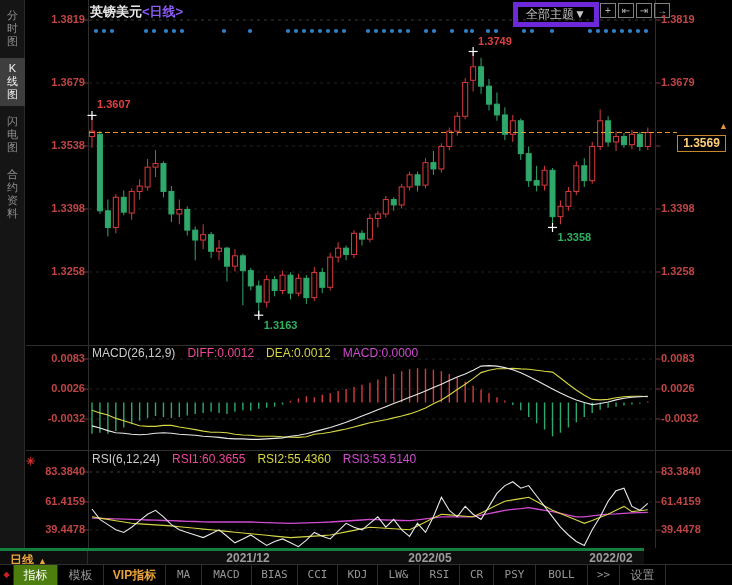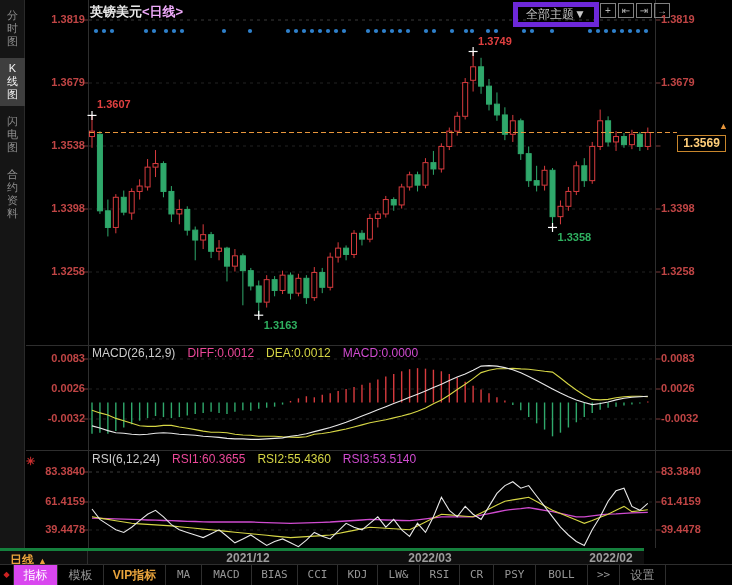--- a/index.html
+++ b/index.html
@@ -11,21 +11,21 @@
   #sidebar{position:absolute;left:0;top:0;width:25px;height:548px;background:#151515;
            border-right:1px solid #2a2a2a;z-index:3;box-sizing:border-box;}
   .side-tab{width:25px;text-align:center;padding:4px 0;margin-top:5px;cursor:default;}
   .side-tab span{display:inline-block;width:13px;word-break:break-all;line-height:13px;
                  font-size:11px;color:#8e8e8e;}
   .side-tab.selected{background:#3e3e3e;}
   .side-tab.selected span{color:#f2f2f2;}
   
   #title{left:90px;top:3px;font-size:13px;font-weight:bold;white-space:nowrap;}
   #title .sym{color:#e8e8e8;}
-  #title .per{color:#f0abfc;}
+  #title .per{color:#8b5cf6;}
   
   #theme-btn{left:513px;top:2px;width:76px;height:15px;line-height:15px;border:5px solid #6d28d9;
              color:#c6c6c6;font-size:12px;text-align:center;cursor:pointer;}
   .top-icon{position:absolute;top:3px;width:14px;height:13px;border:1px solid #808080;color:#b8b8b8;
             font-size:10px;line-height:13px;text-align:center;z-index:2;cursor:pointer;}
   
   .axlbl{position:absolute;font-size:11px;font-weight:bold;color:#c04545;z-index:2;}
   .axlbl.left{left:28px;width:57px;text-align:right;}
   .axlbl.right{left:661px;width:60px;text-align:left;}
   
@@ -50,21 +50,21 @@
   .date-lbl{position:absolute;top:0;transform:translateX(-50%);color:#9c9c9c;font-size:12px;
             font-weight:bold;line-height:15px;}
   
   #toolbar{position:absolute;left:0;top:564px;width:732px;height:21px;border-top:1px solid #2e2e2e;
            box-sizing:border-box;display:flex;z-index:4;background:#000;}
   .tb-marker{width:13px;border-right:1px solid #2e2e2e;color:#cc2222;font-size:8px;line-height:20px;
              text-align:center;}
   .tb-cell{line-height:20px;font-size:12px;color:#969696;text-align:center;
            border-right:1px solid #2e2e2e;box-sizing:border-box;cursor:pointer;white-space:nowrap;}
   .tb-cell.mono{font-family:"DejaVu Sans Mono",monospace;font-size:11px;}
-  .tb-cell.selected{background:#d946ef;color:#ffffff;}
+  .tb-cell.selected{background:#4d7c0f;color:#ffffff;}
   .tb-cell.accent{color:#e8a33c;font-weight:bold;}
 </style>
 </head>
 <body>
 
 <div id="app">
   <svg id="chart-svg" width="732" height="585">
       <line x1="89" y1="20" x2="655" y2="20" stroke="#3a3a3a" stroke-width="1" stroke-dasharray="3,4"></line>
       <line x1="89" y1="83" x2="655" y2="83" stroke="#232323" stroke-width="1" stroke-dasharray="3,4"></line>
       <line x1="89" y1="146" x2="655" y2="146" stroke="#232323" stroke-width="1" stroke-dasharray="3,4"></line>
@@ -502,21 +502,21 @@
   <div class="pane-header" style="top:452px">
     <span class="h-name">RSI(6,12,24)</span><span class="h-white">RSI1:60.3655</span><span class="h-yellow">RSI2:55.4360</span><span class="h-magenta">RSI3:53.5140</span>
   </div>
 
   <div id="date-row">
     <div id="period-cell">
       <span class="plabel">日线</span><span class="parrow">▲</span>
     </div>
     <div id="date-labels">
         <span class="date-lbl" style="left: 248px;">2021/12</span>
-        <span class="date-lbl" style="left: 430px;">2022/03</span>
+        <span class="date-lbl" style="left: 430px;">2022/05</span>
         <span class="date-lbl" style="left: 600px; margin-left: 11px;">2022/02</span>
       </div>
   </div>
 
   <div id="toolbar">
     <div class="tb-marker">◆</div>
   <div class="tb-cell selected" style="width: 44px;">指标</div>
       <div class="tb-cell" style="width: 46px;">模板</div>
       <div class="tb-cell accent" style="width: 62px;">VIP指标</div>
       <div class="tb-cell mono" style="width: 36px;">MA</div>

